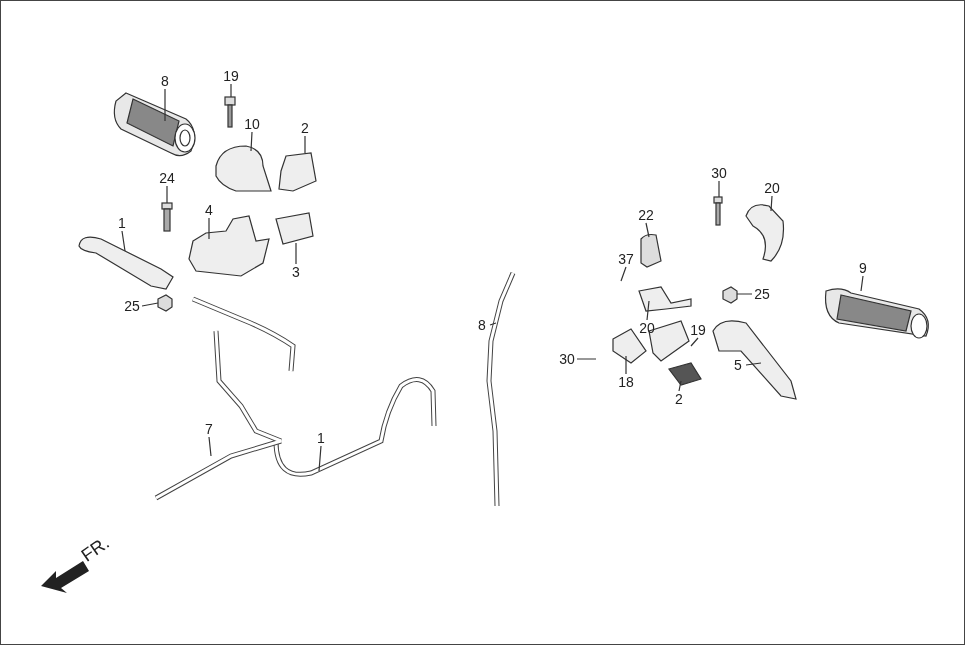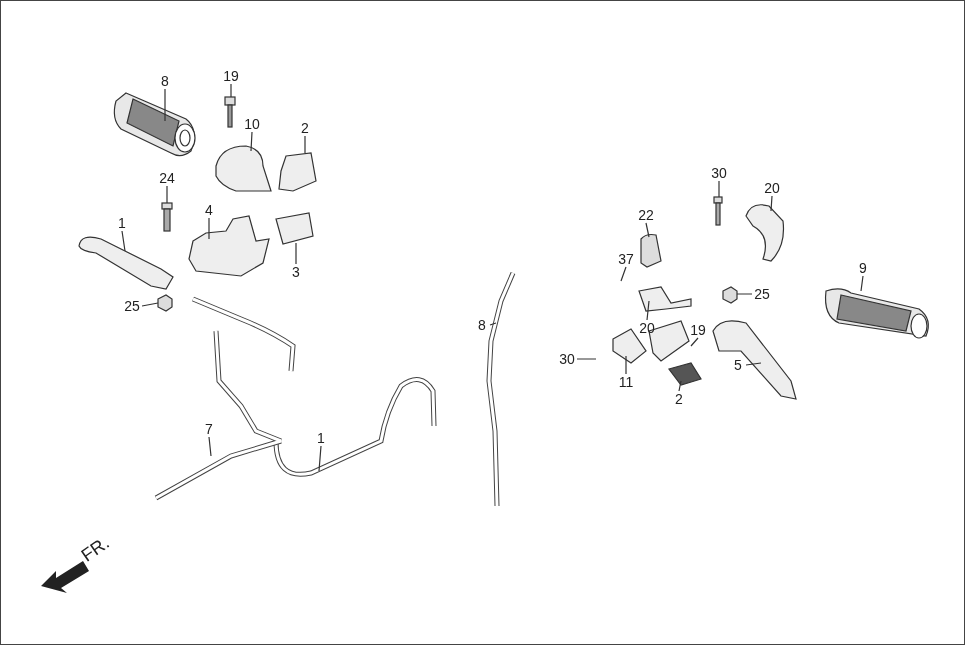--- a/index.html
+++ b/index.html
@@ -78,21 +78,21 @@
   <div class="lbl" style="left:320px;top:437px">1</div>
   <div class="lbl" style="left:304px;top:127px">2</div>
   <div class="lbl" style="left:295px;top:271px">3</div>
   <div class="lbl" style="left:208px;top:428px">7</div>
   <div class="lbl" style="left:164px;top:80px">8</div>
   <div class="lbl" style="left:481px;top:324px">8</div>
   <div class="lbl" style="left:862px;top:267px">9</div>
   <div class="lbl" style="left:251px;top:123px">10</div>
   <div class="lbl" style="left:208px;top:209px">4</div>
   <div class="lbl" style="left:771px;top:187px">20</div>
-  <div class="lbl" style="left:625px;top:381px">11</div>
+  <div class="lbl" style="left:625px;top:381px">18</div>
   <div class="lbl" style="left:121px;top:222px">1</div>
   <div class="lbl" style="left:678px;top:398px">2</div>
   <div class="lbl" style="left:737px;top:364px">5</div>
   <div class="lbl" style="left:697px;top:329px">19</div>
   <div class="lbl" style="left:646px;top:327px">20</div>
   <div class="lbl" style="left:566px;top:358px">30</div>
   <div class="lbl" style="left:625px;top:258px">37</div>
   <div class="lbl" style="left:645px;top:214px">22</div>
   <div class="lbl" style="left:718px;top:172px">30</div>
   <div class="lbl" style="left:166px;top:177px">24</div>

